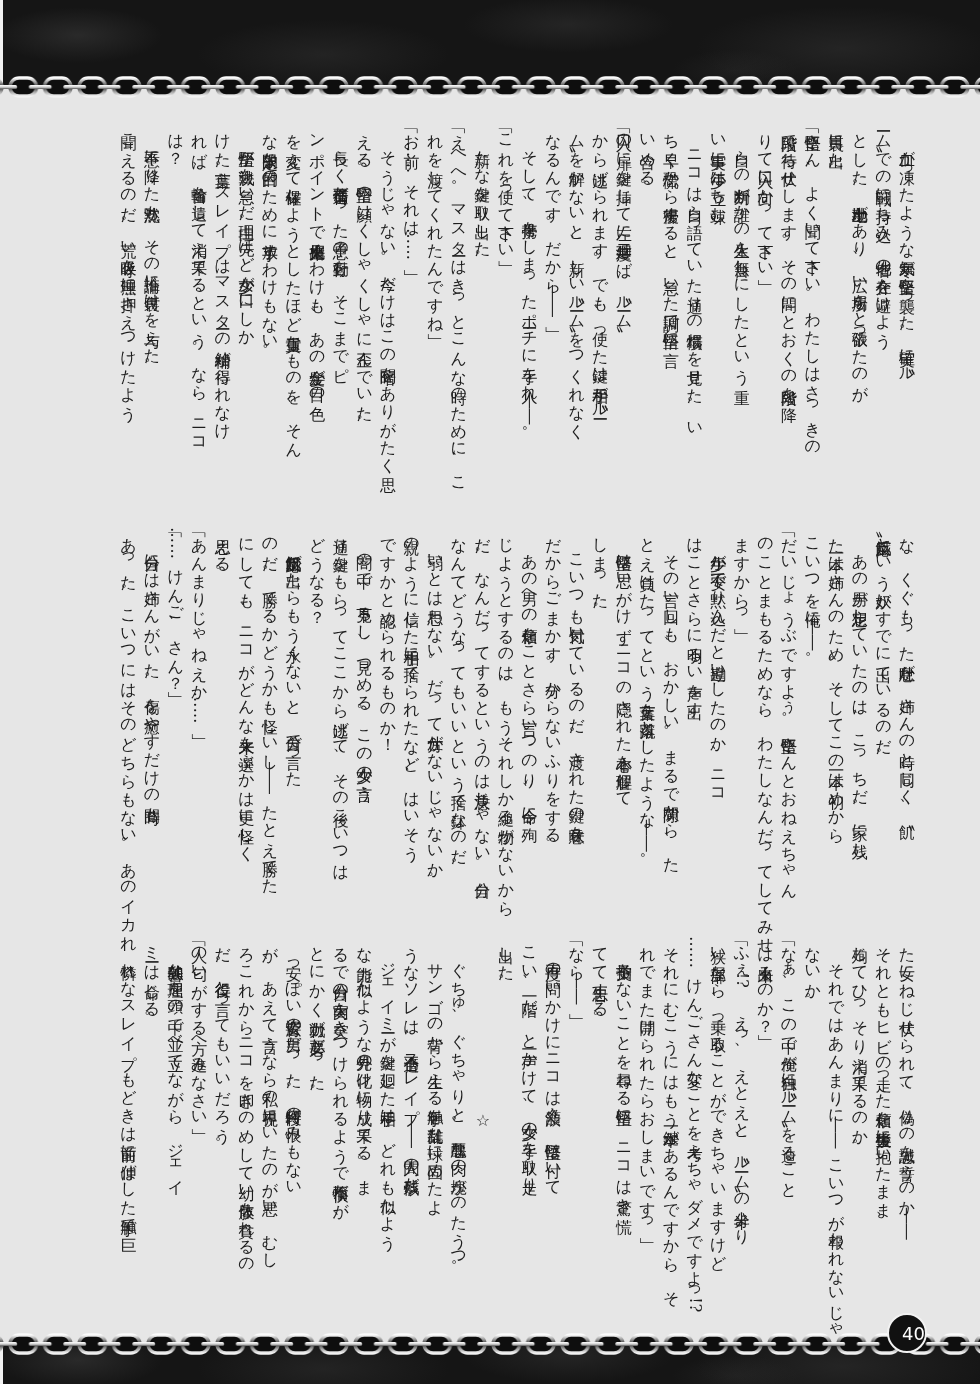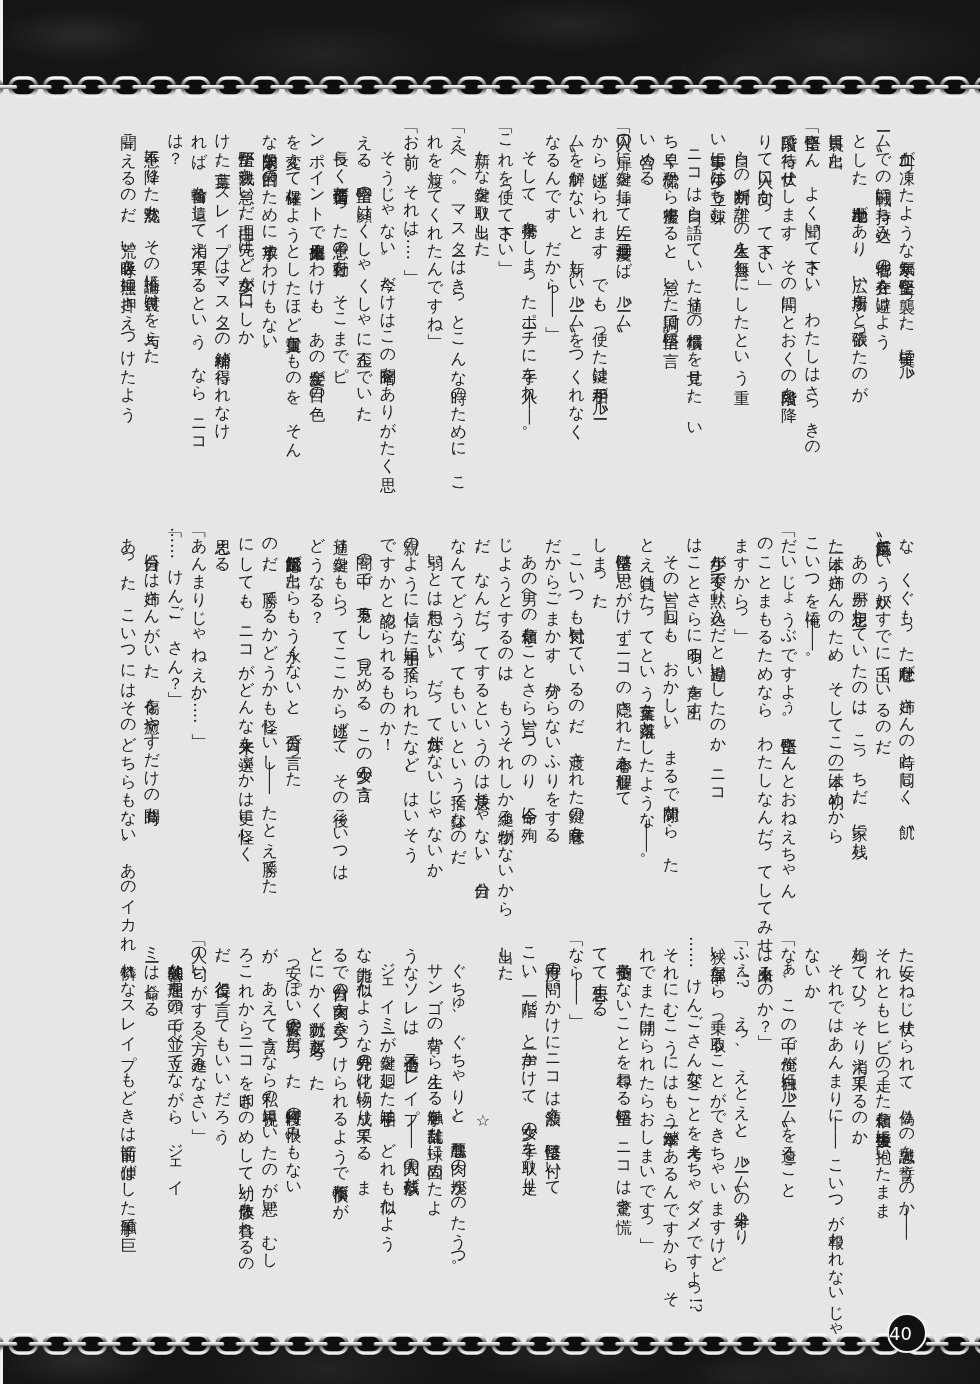--- a/index.html
+++ b/index.html
@@ -32,21 +32,21 @@
   }
   .band-top { top: 123px; }
   .band-middle { top: 527px; }
   .band-bottom { top: 936px; }
   .col { display: block; white-space: pre; height: 368px; }
   .col.star { text-align: center; }
   .page-num {
     position: absolute; left: 887px; top: 1313px;
     width: 40px; height: 40px; box-sizing: border-box;
     border-radius: 50%; background: #111; border: 2px solid #f2f2f2;
-    display: flex; align-items: center; justify-content: flex-start;
+    display: flex; align-items: center; justify-content: flex-end;
     color: #ffffff; font-family: "DejaVu Sans", sans-serif; font-size: 18px;
   }
   .defs { position: absolute; width: 0; height: 0; overflow: hidden; }
 </style>
 </head>
 <body>
 
 <svg class="defs" aria-hidden="true">
   <defs>
     <linearGradient id="ringG" x1="0" y1="0" x2="0" y2="1">

